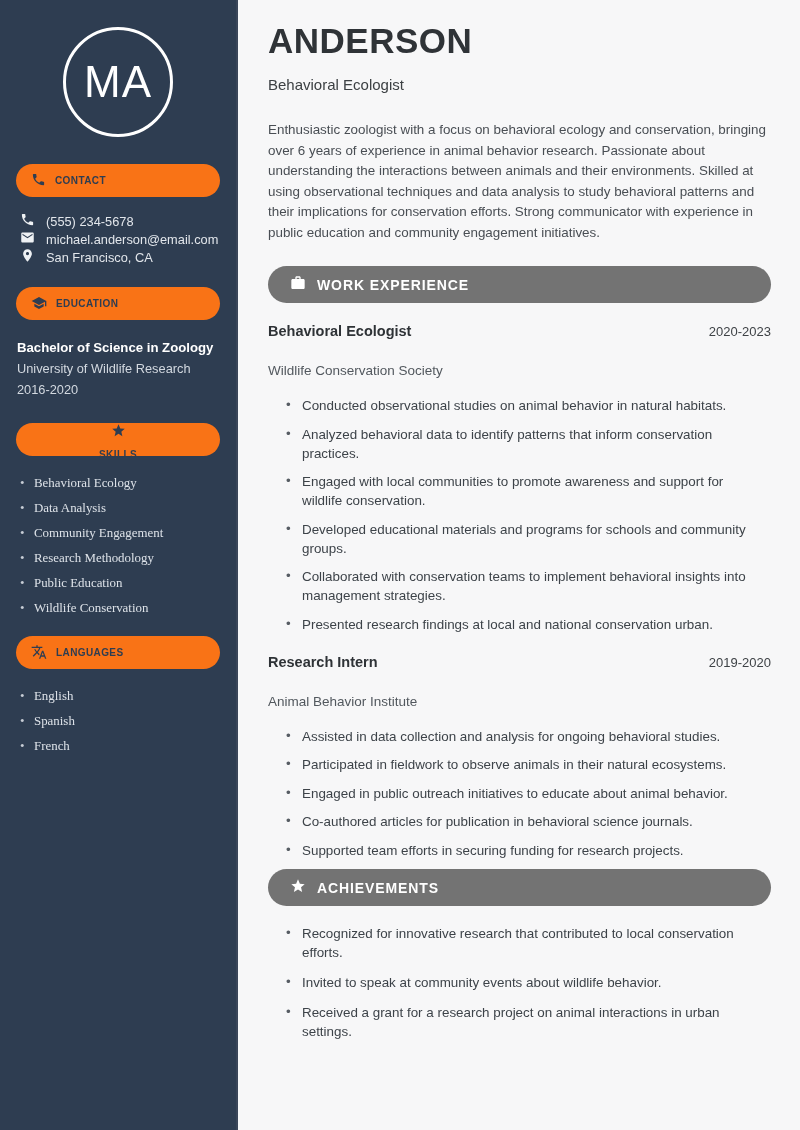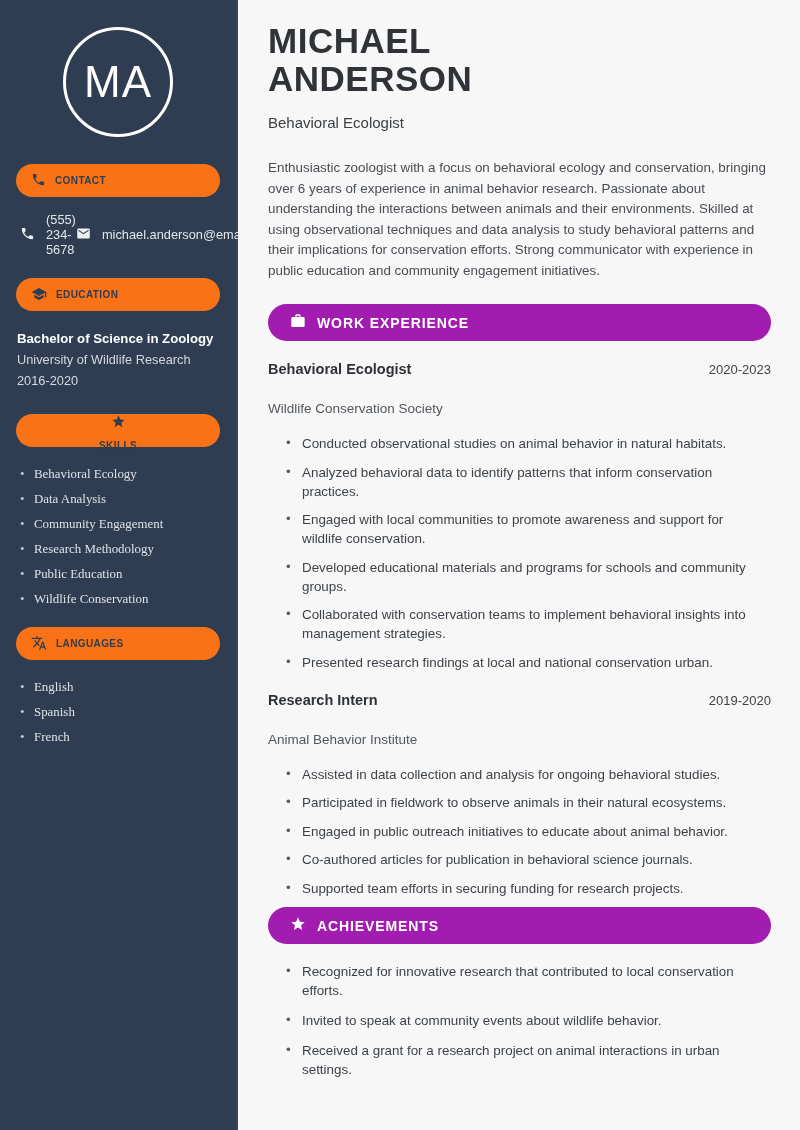--- a/index.html
+++ b/index.html
@@ -24,39 +24,39 @@
   .pill {
     background:#f97316; color:#2e3d51; border-radius:999px;
     height:33px; display:flex; align-items:center; gap:9px; padding:0 15px;
     font-weight:bold; font-size:10px; letter-spacing:0.4px; width:100%;
   }
   .pill svg { flex:0 0 auto; }
   .pill-contact { margin-top:27px; }
   .pill-education { margin-top:21px; }
   .pill-skills { margin-top:23px;flex-direction:column; }
   .pill-languages { margin-top:20px; }
-  .contact-list { margin-top:15px; display:flex; flex-direction:row; gap:0; padding-left:4px; }
+  .contact-list { margin-top:15px; display:flex; flex-direction:column; gap:0; padding-left:4px; }
   .contact-row { display:flex; align-items:center; gap:11px; font-size:12.8px; color:#e2e6eb; }
   .contact-row svg { flex:0 0 auto; }
   .edu-block { margin-top:17px; padding-left:1px; }
   .edu-degree { font-size:13.2px; font-weight:bold; color:#ffffff; line-height:21px; }
   .edu-line { font-size:12.8px; color:#d3d9e0; line-height:21px; }
   .side-list { list-style:none; margin:20px 0 0; padding:0 0 0 4px;font-family:Liberation Serif, serif; }
   .side-list li {
     position:relative; padding-left:14px; font-size:12.9px; color:#dde2e8;
     line-height:15px; margin-bottom:10px;
   }
   .side-list li::before { content:"•"; position:absolute; left:0; top:0; color:#c7cdd5; }
   
   .main { flex:1; background:#f7f7f8; padding:22px 29px 0 30px; }
   .name { font-size:35px; font-weight:800; line-height:38px; letter-spacing:0.5px; color:#2f3337; }
   .job-headline { margin-top:16px; font-size:15px; color:#3c4043; }
   .summary { margin-top:27px; font-size:13.4px; line-height:20.5px; color:#494e54; max-width:505px; }
   .banner {
-    background:#a21caf; color:#ffffff; border-radius:999px; height:37px;
+    background:#737373; color:#ffffff; border-radius:999px; height:37px;
     display:flex; align-items:center; gap:11px; padding:0 22px;
     font-weight:bold; font-size:14px; letter-spacing:0.9px; width:100%;
   }
   .banner-work { margin-top:23px; }
   .banner-achievements { margin-top:6px; }
   .job-head { display:flex; justify-content:space-between; align-items:baseline; margin-top:20px; }
   .job-title { font-size:14.5px; font-weight:bold; color:#2e3236; }
   .job-dates { font-size:13px; color:#3e4246; }
   .job-company { margin-top:24px; font-size:13.5px; color:#52585e; }
   .bullet-list { list-style:none; margin:18px 13px 0; padding:0 0 0 5px; }
@@ -166,21 +166,20 @@
       <li>English</li>
 
       <li>Spanish</li>
 
       <li>French</li>
     </ul>
 </aside>
 
 <main class="main">
   <h1 class="name" style="margin:0;">
-    <span style="display:block;">MICHAEL</span>
     <span style="display:block;">ANDERSON</span>
   </h1>
   <div class="job-headline">Behavioral Ecologist</div>
 
   <p class="summary">Enthusiastic zoologist with a focus on behavioral ecology and conservation, bringing over 6 years of experience in animal behavior research. Passionate about understanding the interactions between animals and their environments. Skilled at using observational techniques and data analysis to study behavioral patterns and their implications for conservation efforts. Strong communicator with experience in public education and community engagement initiatives.</p>
 
   <div class="banner banner-work">
     <span>
       <svg width="16" height="16" viewBox="0 0 24 24" fill="#ffffff">
           <path d="M20 6h-4V4c0-1.11-.89-2-2-2h-4c-1.11 0-2 .89-2 2v2H4c-1.11 0-1.99.89-1.99 2L2 19c0 1.11.89 2 2 2h16c1.11 0 2-.89 2-2V8c0-1.11-.89-2-2-2zm-6 0h-4V4h4v2z"></path>

